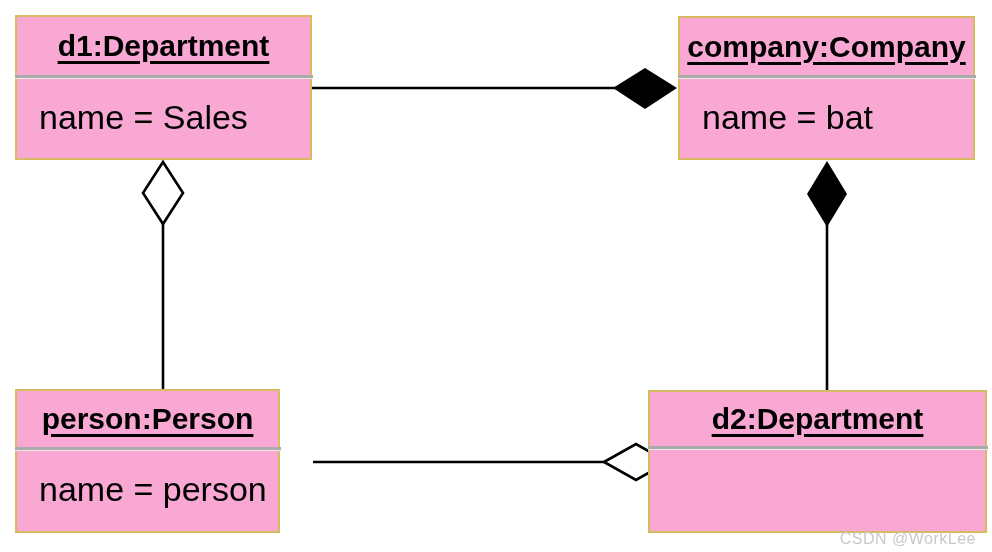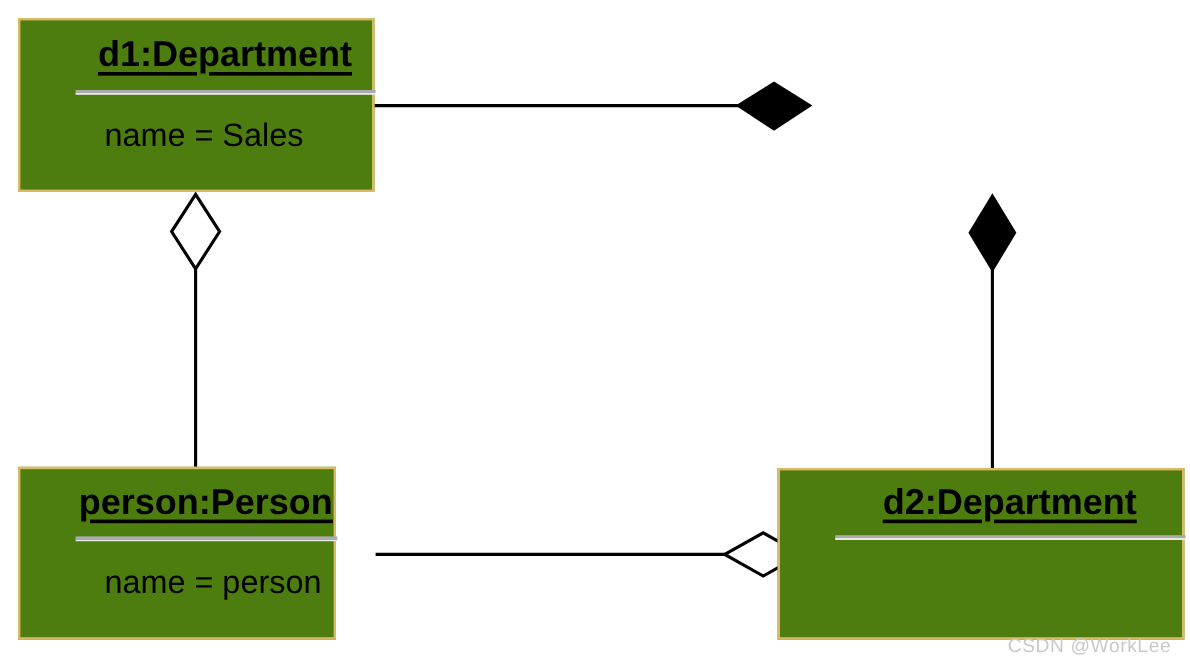--- a/index.html
+++ b/index.html
@@ -18,25 +18,24 @@
   .links-svg {
     position: absolute;
     left: 0; top: 0;
     width: 992px;
     height: 552px;
     pointer-events: none;
   }
   .obj {
     position: absolute;
     box-sizing: border-box;
-    background: #4d7c0f;
+    background: #f9a8d4;
     border: 2.5px solid #D7BA62;
     display: flex;
     flex-direction: column;
-    padding-left: 48px;
   }
   .obj-header {
     box-sizing: border-box;
     display: flex;
     align-items: center;
     justify-content: center;
     font-weight: bold;
     font-size: 30px;
     color: #000000;
     text-decoration: underline;
@@ -46,21 +45,21 @@
   }
   .obj-divider {
     height: 4px;
     background: linear-gradient(#ababab 65%, #e9e9e9 35%);
     margin: 0 -2.5px;
   }
   .obj-body {
     flex: 1;
     box-sizing: border-box;
     padding: 18px 8px 0 22px;
-    font-size: 27px;
+    font-size: 34px;
     color: #000000;
     line-height: 1.2;
   }
   
   #node-d1      { left: 15px;  top: 15px;  width: 297px; height: 145px; }
   #node-d1 .obj-header      { height: 58px; }
   #node-company { left: 678px; top: 16px;  width: 297px; height: 144px; }
   #node-company .obj-header { height: 57px; }
   #node-person  { left: 15px;  top: 389px; width: 265px; height: 144px; }
   #node-person .obj-header  { height: 56px; }
@@ -95,20 +94,25 @@
     <line x1="313" y1="462" x2="608" y2="462" stroke="#000" stroke-width="2.6"></line>
     <polygon points="604,462 636,444 668,462 636,480" fill="#fff" stroke="#000" stroke-width="2.6"></polygon>
   </svg>
 
   <div class="obj" id="node-d1">
     <div class="obj-header">d1:Department</div>
     <div class="obj-divider"></div>
     <div class="obj-body">name = Sales</div>
   </div>
 
+  <div class="obj" id="node-company">
+    <div class="obj-header">company:Company</div>
+    <div class="obj-divider"></div>
+    <div class="obj-body">name = bat</div>
+  </div>
 
   <div class="obj" id="node-person">
     <div class="obj-header">person:Person</div>
     <div class="obj-divider"></div>
     <div class="obj-body">name = person</div>
   </div>
 
   <div class="obj" id="node-d2">
     <div class="obj-header">d2:Department</div>
     <div class="obj-divider"></div>

